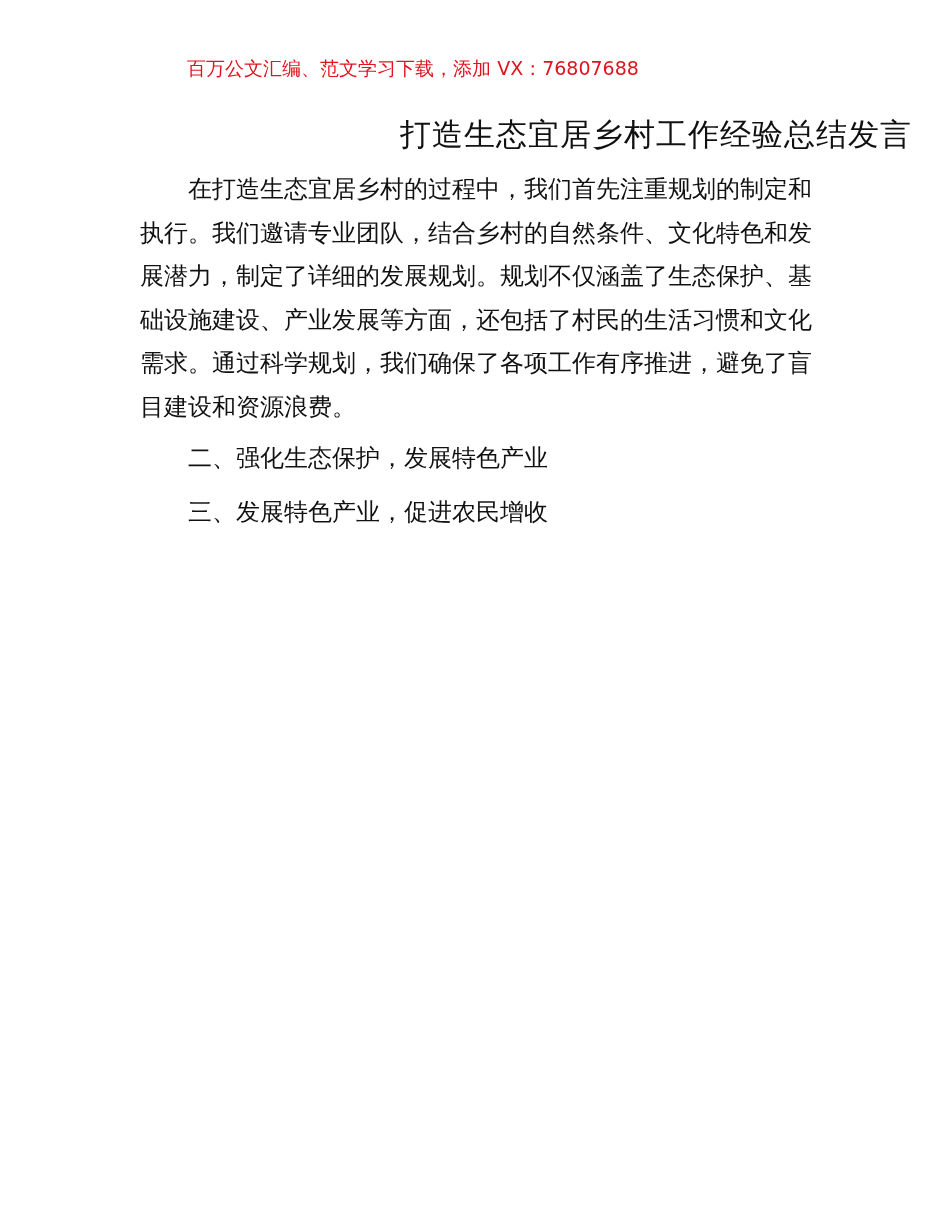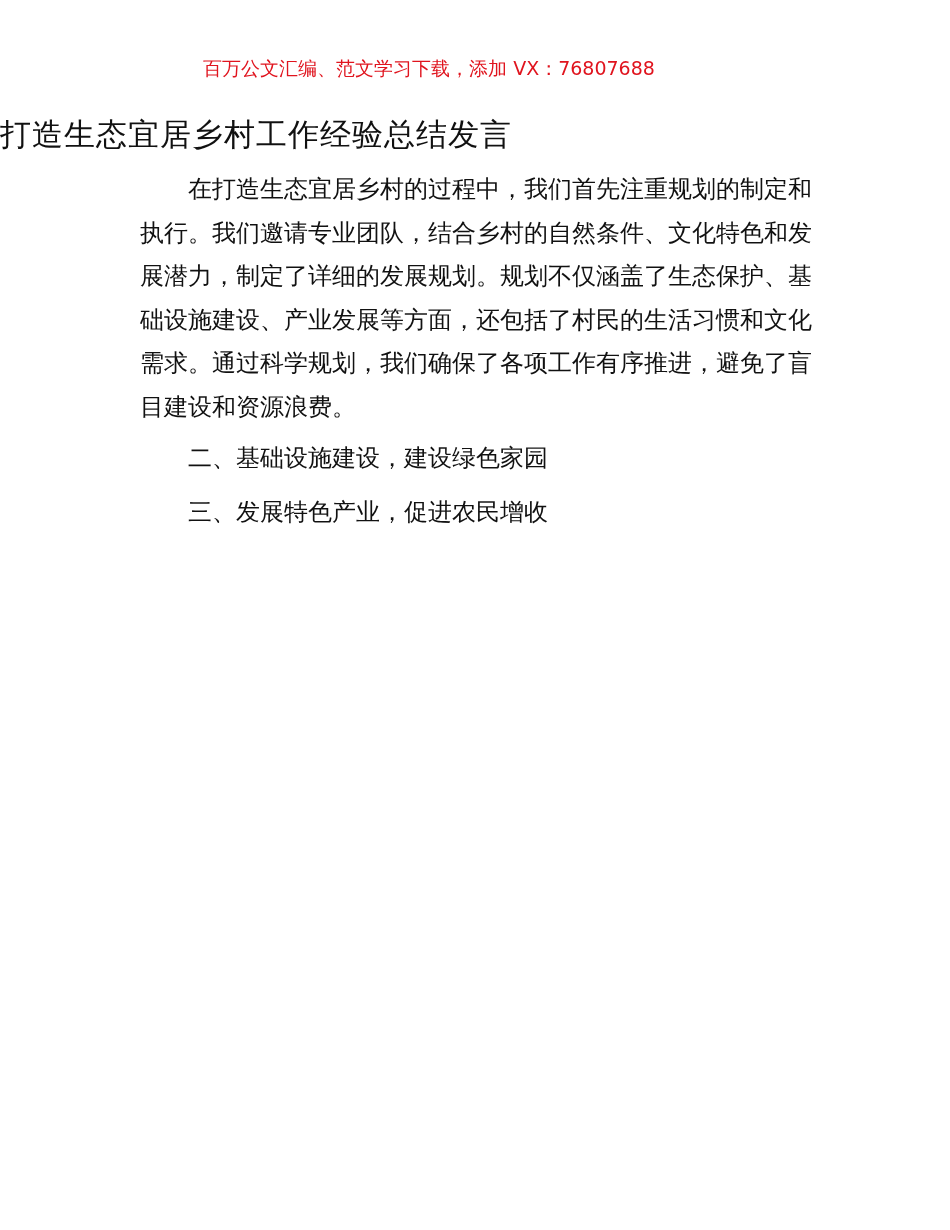--- a/index.html
+++ b/index.html
@@ -1,31 +1,31 @@
 <!DOCTYPE html>
 <html><head>
 <meta charset="utf-8">
 <style>
   html, body { margin: 0; padding: 0; background: #ffffff; }
   body { width: 950px; height: 1230px; position: relative; overflow: hidden;
          font-family: "DejaVu Sans", "Liberation Sans", sans-serif; color: #111; }
-  .header-note { position: absolute; top: 56px; left: 16px; width: 826px; text-align: center;
+  .header-note { position: absolute; top: 56px; left: 0; width: 826px; text-align: center;
                  font-size: 19px; color: #e0141e; letter-spacing: 0px; }
-  .doc-title { position: absolute; top: 114px; left: 0; width: 912px; text-align: left;
+  .doc-title { position: absolute; top: 114px; left: 0; width: 912px; text-align: right;
                font-size: 31px; color: #111; letter-spacing: 1px; }
   .content { position: absolute; top: 168px; left: 140px; width: 672px; }
   .para { font-size: 24px; line-height: 43.5px; margin: 0 0 8px 0; text-align: justify;
           text-indent: 48px; letter-spacing: 0px; }
   .para.salutation { margin-bottom: 14px; }
   .para.heading { margin-bottom: 10px; }
 </style>
 </head>
 <body>
 
 <div class="header-note">百万公文汇编、范文学习下载，添加 VX：76807688</div>
 
 <div class="doc-title">打造生态宜居乡村工作经验总结发言</div>
 
 <div class="content">
   <p class="para">在打造生态宜居乡村的过程中，我们首先注重规划的制定和执行。我们邀请专业团队，结合乡村的自然条件、文化特色和发展潜力，制定了详细的发展规划。规划不仅涵盖了生态保护、基础设施建设、产业发展等方面，还包括了村民的生活习惯和文化需求。通过科学规划，我们确保了各项工作有序推进，避免了盲目建设和资源浪费。</p>
-  <p class="para heading">二、基础设施建设，建设绿色家园</p>
+  <p class="para heading">二、强化生态保护，发展特色产业</p>
   <p class="para heading">三、发展特色产业，促进农民增收</p>
 </div>
 
 </body></html>

